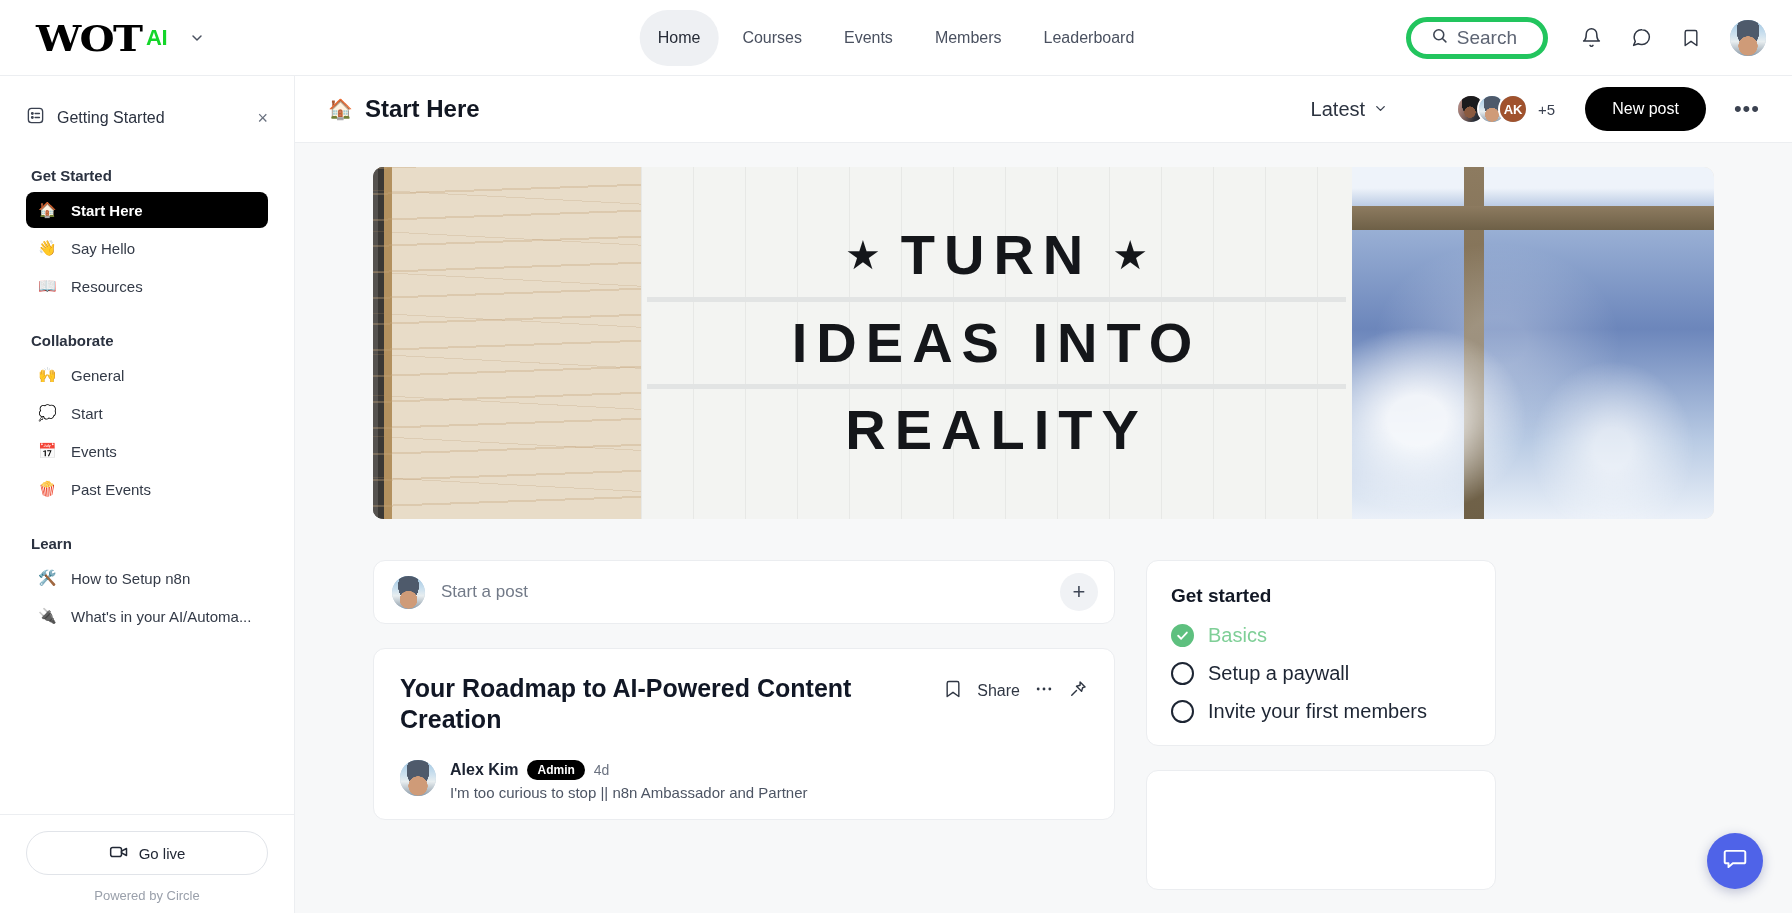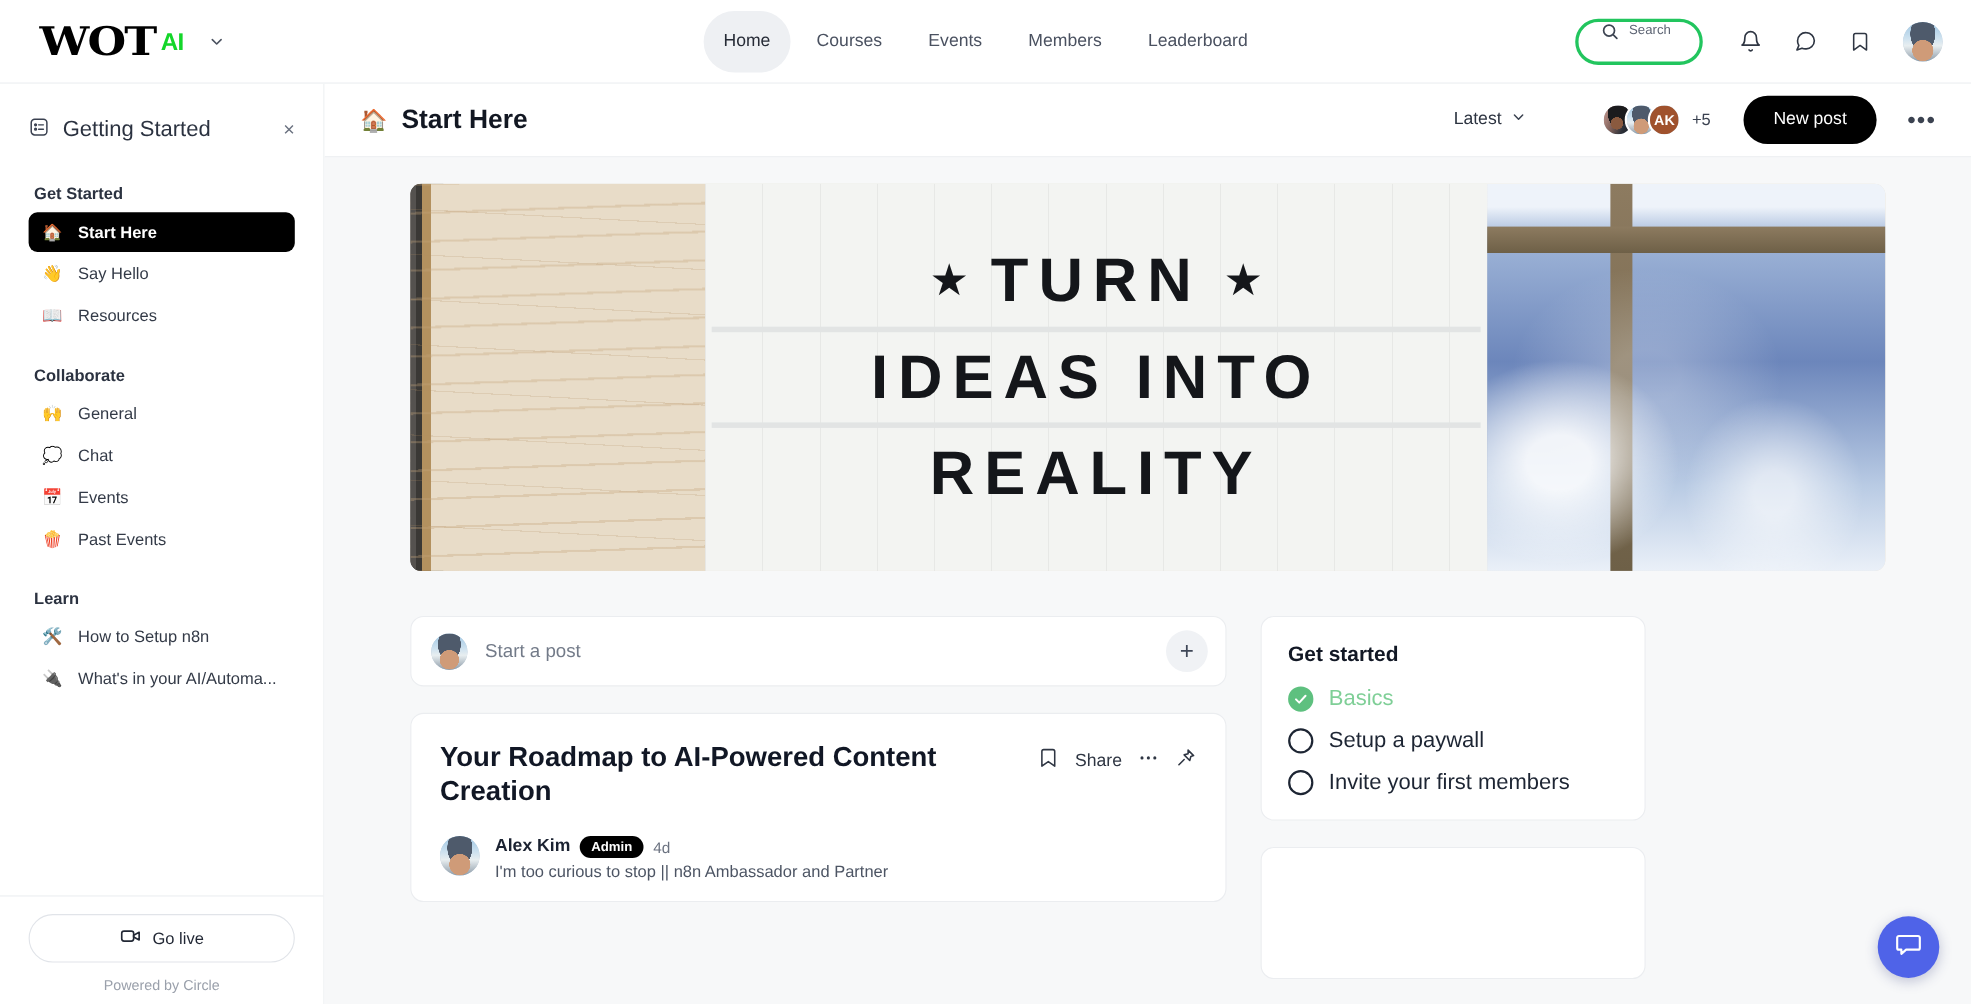--- a/index.html
+++ b/index.html
@@ -54,24 +54,24 @@
     padding: 19px 18px; border-radius: 999px;
     white-space: nowrap; cursor: pointer;
   }
   .navitem.active { background: #eef0f3; color: #262b36; }
 
   .top-right {
     position: absolute; right: 26px;
     display: flex; align-items: center; gap: 8px;
   }
   .searchbtn {
-    display: flex; align-items: flex-start; gap: 9px;
-    border: 3px solid #22c55e; border-radius: 999px;
+    display: flex; align-items: center; gap: 9px;
+    border: 5px solid #22c55e; border-radius: 999px;
     height: 42px; padding: 0 26px 0 20px;
-    color: #5d6473; font-size: 12px;
+    color: #5d6473; font-size: 19px;
     background: #fff; cursor: pointer;
     margin-right: 14px;
   }
   .icobtn {
     width: 42px; height: 42px; border-radius: 50%;
     display: flex; align-items: center; justify-content: center;
     cursor: pointer; color: #32384a;
   }
   .avatar {
     border-radius: 50%; overflow: hidden; flex: none;
@@ -105,21 +105,21 @@
     background: #fff;
     border-right: 1px solid #eceef1;
     display: flex; flex-direction: column;
   }
   .sb-scroll { flex: 1; overflow: hidden; padding-top: 16px; }
   .gs-row {
     display: flex; align-items: center;
     margin: 4px 16px 0 16px; padding: 10px 10px;
     border-radius: 8px; cursor: pointer;
   }
-  .gs-label { font-size: 20px; color: #2b3240; margin-left: 12px; flex: 1; }
+  .gs-label { font-size: 16px; color: #2b3240; margin-left: 12px; flex: 1; }
   .gs-close { color: #6b7280; font-size: 18px; line-height: 1; cursor: pointer; }
 
   .sb-group-title {
     font-size: 15px; font-weight: 700; color: #2b3240;
     margin: 28px 0 8px 31px;
   }
   .sb-item {
     display: flex; align-items: center;
     height: 36px; margin: 2px 26px;
     padding: 0 12px; border-radius: 8px;
@@ -158,21 +158,21 @@
     display: flex; align-items: center; padding: 0 26px 0 33px;
   }
   .chead-title {
     display: flex; align-items: center; gap: 12px;
     font-size: 24px; font-weight: 700; color: #121722;
   }
   .chead-emoji { font-size: 20px; font-family: "DejaVu Sans", sans-serif; }
   .chead-right { margin-left: auto; display: flex; align-items: center; gap: 16px; }
   .sortbtn {
     display: flex; align-items: center; gap: 8px;
-    font-size: 16px; color: #2c3340; cursor: pointer;
+    font-size: 20px; color: #2c3340; cursor: pointer;
     padding: 6px 4px;
   }
   .avstack { display: flex; align-items: center; margin-left: 48px; }
   .avstack .avatar { width: 30px; height: 30px; border: 2px solid #fff; margin-left: -9px; }
   .avstack .avatar:first-child { margin-left: 0; }
   .plusn { font-size: 15px; color: #3a4150; margin-left: 10px; font-weight: 500; }
   .newpost {
     background: #000; color: #fff; border: none;
     border-radius: 999px; height: 44px; padding: 0 27px;
     font-size: 16px; font-weight: 400; cursor: pointer;
@@ -404,21 +404,21 @@
       <span class="sb-text">Resources</span>
     </div>
 
     <div class="sb-group-title">Collaborate</div>
     <div class="sb-item">
       <span class="sb-emoji">🙌</span>
       <span class="sb-text">General</span>
     </div>
     <div class="sb-item">
       <span class="sb-emoji">💭</span>
-      <span class="sb-text">Chat</span>
+      <span class="sb-text">Start</span>
     </div>
     <div class="sb-item">
       <span class="sb-emoji">📅</span>
       <span class="sb-text">Events</span>
     </div>
     <div class="sb-item">
       <span class="sb-emoji">🍿</span>
       <span class="sb-text">Past Events</span>
     </div>
 

